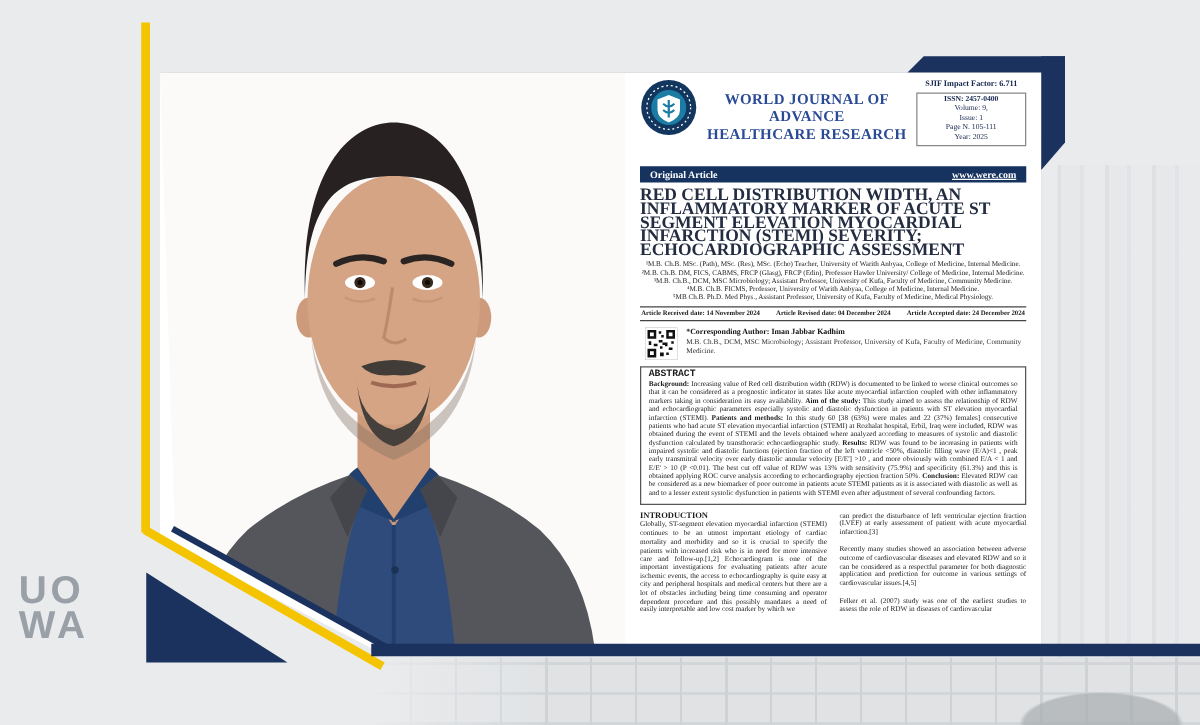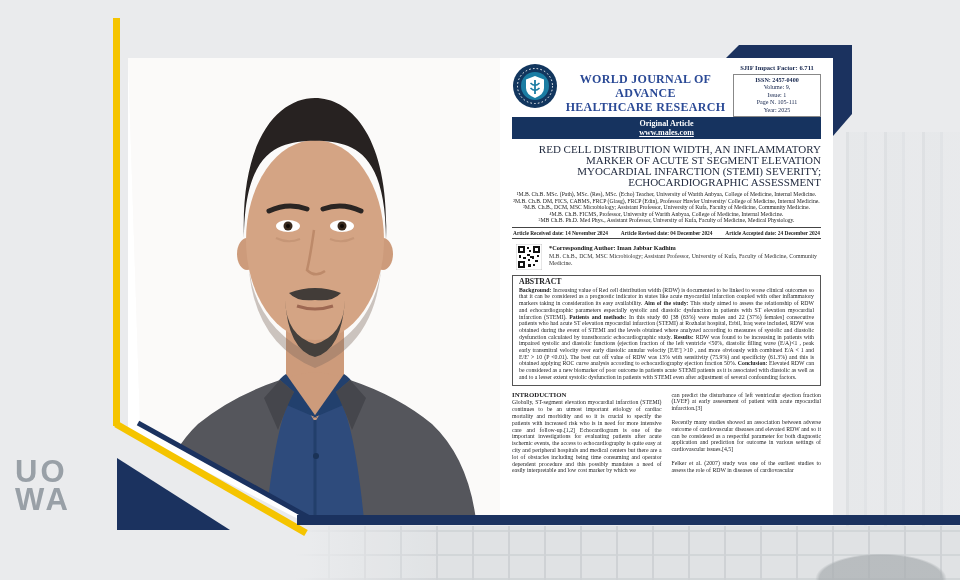--- a/index.html
+++ b/index.html
@@ -31,33 +31,33 @@
   
   .paper{position:absolute;left:372px;top:0;width:333px;height:462px;box-sizing:border-box;
     padding:5px 12px 0 12px;color:#1d1d1f;overflow:hidden;}
   .paper-header{display:flex;align-items:flex-start;gap:0;}
   .jname{flex:1;text-align:center;padding-top:9px;font-weight:bold;color:#2b4a96;
     font-size:12px;line-height:14px;letter-spacing:.3px;}
   .head-right{width:88px;text-align:center;}
   .sjif{font-size:6.6px;font-weight:bold;color:#15254d;margin:1px 0 3px;white-space:nowrap;}
   .issuebox{border:1px solid #888;padding:2px 1px;font-size:6.1px;line-height:7.4px;color:#15254d;}
   .issuebox .b{font-weight:bold;}
-  .type-bar{margin-top:0;background:#16335f;color:#fff;display:flex;justify-content:space-between;
-    align-items:center;padding:2px 8px;font-size:8px;font-weight:bold;flex-direction:column;}
+  .type-bar{margin-top:16px;background:#16335f;color:#fff;display:flex;justify-content:space-between;
+    align-items:center;padding:2px 8px;font-size:8px;font-weight:bold;}
   .website{color:#fff;text-decoration:underline;cursor:pointer;}
-  .title{margin-top:5px;text-align:right;font-weight:normal;font-size:11px;line-height:11px;color:#232c40;}
+  .title{margin-top:5px;text-align:left;font-weight:bold;font-size:14px;line-height:11px;color:#232c40;}
   .authors{margin-top:4px;text-align:center;font-weight:bold;font-size:7.1px;line-height:8.8px;color:#101010;}
   .affils{margin-top:3px;text-align:center;font-size:5.7px;line-height:6.6px;color:#222;}
   .dates{margin-top:3px;border-top:1px solid #444;border-bottom:1px solid #444;display:flex;
     justify-content:space-between;padding:2px 1px;font-size:5.4px;font-weight:bold;color:#222;white-space:nowrap;}
   .corr{margin-top:5px;display:flex;gap:7px;align-items:flex-start;padding:0 4px;}
   .corr-text{flex:1;font-size:5.8px;line-height:7px;text-align:justify;color:#333;}
   .corr-label{font-weight:bold;font-size:6.3px;margin-bottom:2px;color:#111;}
   .abstract{margin-top:5px;border:1px solid #555;padding:3px 6px 4px;font-size:5.8px;line-height:6.7px;text-align:justify;}
-  .abs-head{font-weight:bold;font-size:7.8px;margin-bottom:1px;}
+  .abs-head{font-weight:bold;font-size:7.8px;margin-bottom:1px;font-family:Liberation Mono, monospace;}
   .sec-label{font-weight:bold;}
   .intro{margin-top:6px;display:flex;gap:10px;font-size:5.8px;line-height:6.8px;text-align:justify;}
   .col{flex:1;}
   .intro-head{font-weight:bold;font-size:6.8px;margin-bottom:1px;}
   .col p{margin:0 0 7px 0;}
 </style>
 </head>
 <body>
 
 <div class="stage">
@@ -151,21 +151,21 @@
             <div>Volume: 9,</div>
             <div>Issue: 1</div>
             <div>Page N. 105-111</div>
             <div>Year: 2025</div>
           </div>
         </div>
       </div>
 
       <div class="type-bar">
         <span>Original Article</span>
-        <span class="website">www.males.com</span>
+        <span class="website">www.were.com</span>
       </div>
 
       <div class="title">RED CELL DISTRIBUTION WIDTH, AN INFLAMMATORY MARKER OF ACUTE ST SEGMENT ELEVATION MYOCARDIAL INFARCTION (STEMI) SEVERITY; ECHOCARDIOGRAPHIC ASSESSMENT</div>
 
       <div class="affils">
         <div>¹M.B. Ch.B. MSc. (Path), MSc. (Res), MSc. (Echo) Teacher, University of Warith Anbyaa, College of Medicine, Internal Medicine.</div>
         <div>²M.B. Ch.B. DM, FICS, CABMS, FRCP (Glasg), FRCP (Edin), Professor Hawler University/ College of Medicine, Internal Medicine.</div>
         <div>³M.B. Ch.B., DCM, MSC Microbiology; Assistant Professor, University of Kufa, Faculty of Medicine, Community Medicine.</div>
         <div>⁴M.B. Ch.B. FICMS, Professor, University of Warith Anbyaa, College of Medicine, Internal Medicine.</div>
         <div>⁵MB Ch.B. Ph.D. Med Phys., Assistant Professor, University of Kufa, Faculty of Medicine, Medical Physiology.</div>

